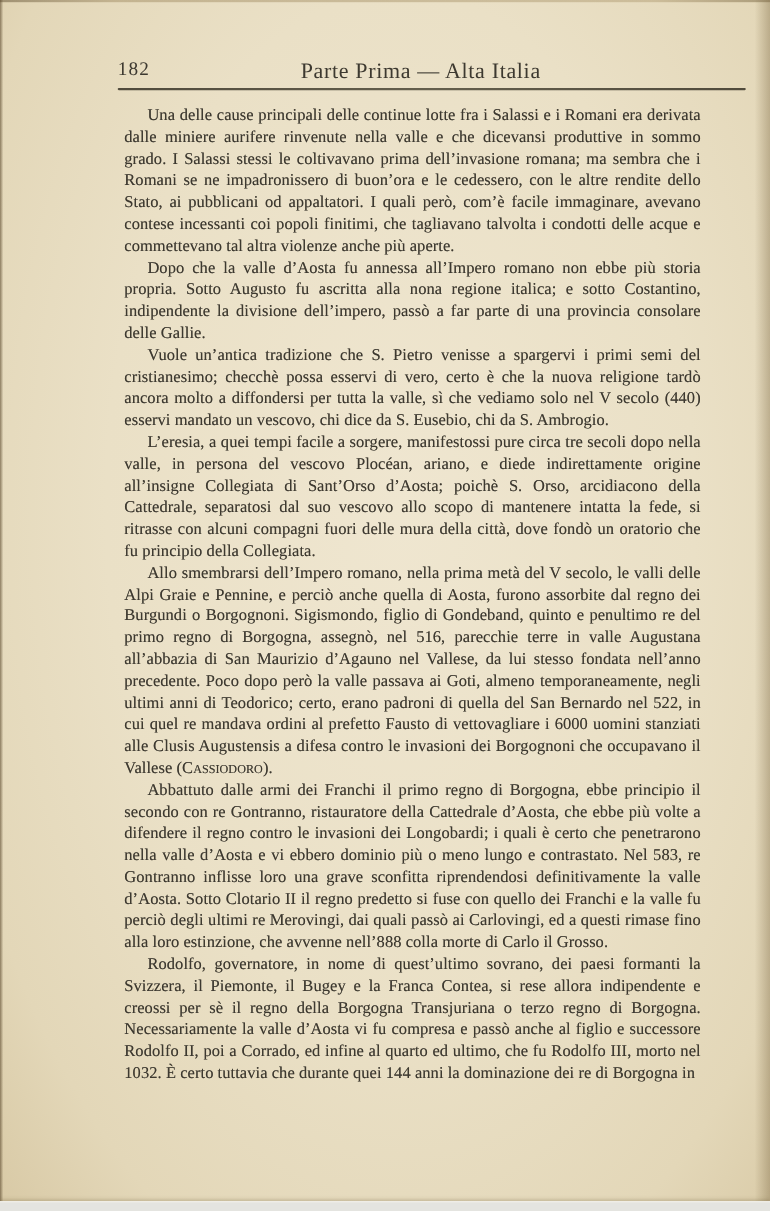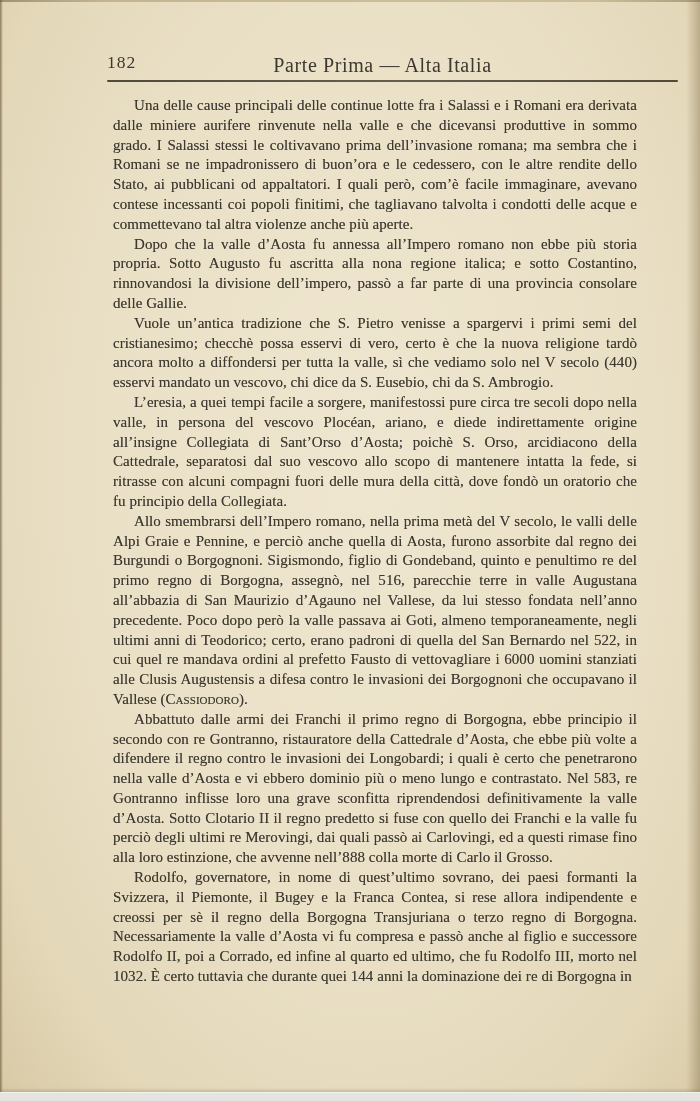--- a/index.html
+++ b/index.html
@@ -99,21 +99,21 @@
   <div class="edge-right"></div>
 
   <div class="header">
     <span class="page-number">182</span>
     <span class="running-title">Parte Prima — Alta Italia</span>
   </div>
   <div class="header-rule"></div>
 
   <div class="page-body">
       <p><span>Una delle cause principali delle continue lotte fra i Salassi e i Romani era derivata dalle miniere aurifere rinvenute nella valle e che dicevansi produttive in sommo grado. I Salassi stessi le coltivavano prima dell’invasione romana; ma sembra che i Romani se ne impadronissero di buon’ora e le cedessero, con le altre rendite dello Stato, ai pubblicani od appaltatori. I quali però, com’è facile immaginare, avevano contese incessanti coi popoli finitimi, che tagliavano talvolta i condotti delle acque e commettevano tal altra violenze anche più aperte.</span></p>
-      <p><span>Dopo che la valle d’Aosta fu annessa all’Impero romano non ebbe più storia propria. Sotto Augusto fu ascritta alla nona regione italica; e sotto Costantino, rinnovandosi la divisione dell’impero, passò a far parte di una provincia consolare delle Gallie.</span></p>
+      <p><span>Dopo che la valle d’Aosta fu annessa all’Impero romano non ebbe più storia propria. Sotto Augusto fu ascritta alla nona regione italica; e sotto Costantino, indipendente la divisione dell’impero, passò a far parte di una provincia consolare delle Gallie.</span></p>
       <p><span>Vuole un’antica tradizione che S. Pietro venisse a spargervi i primi semi del cristianesimo; checchè possa esservi di vero, certo è che la nuova religione tardò ancora molto a diffondersi per tutta la valle, sì che vediamo solo nel V secolo (440) esservi mandato un vescovo, chi dice da S. Eusebio, chi da S. Ambrogio.</span></p>
       <p><span>L’eresia, a quei tempi facile a sorgere, manifestossi pure circa tre secoli dopo nella valle, in persona del vescovo Plocéan, ariano, e diede indirettamente origine all’insigne Collegiata di Sant’Orso d’Aosta; poichè S. Orso, arcidiacono della Cattedrale, separatosi dal suo vescovo allo scopo di mantenere intatta la fede, si ritrasse con alcuni compagni fuori delle mura della città, dove fondò un oratorio che fu principio della Collegiata.</span></p>
       <p><span>Allo smembrarsi dell’Impero romano, nella prima metà del V secolo, le valli delle Alpi Graie e Pennine, e perciò anche quella di Aosta, furono assorbite dal regno dei Burgundi o Borgognoni. Sigismondo, figlio di Gondeband, quinto e penultimo re del primo regno di Borgogna, assegnò, nel 516, parecchie terre </span><span class="run-i">in valle Augustana</span><span> all’abbazia di San Maurizio d’Agauno nel Vallese, da lui stesso fondata nell’anno precedente. Poco dopo però la valle passava ai Goti, almeno temporaneamente, negli ultimi anni di Teodorico; certo, erano padroni di quella del San Bernardo nel 522, in cui quel re mandava ordini al prefetto Fausto di vettovagliare i 6000 uomini stanziati alle </span><span class="run-i">Clusis Augustensis</span><span> a difesa contro le invasioni dei Borgognoni che occupavano il Vallese (</span><span class="run-sc">Cassiodoro</span><span>).</span></p>
       <p><span>Abbattuto dalle armi dei Franchi il primo regno di Borgogna, ebbe principio il secondo con re Gontranno, ristauratore della Cattedrale d’Aosta, che ebbe più volte a difendere il regno contro le invasioni dei Longobardi; i quali è certo che penetrarono nella valle d’Aosta e vi ebbero dominio più o meno lungo e contrastato. Nel 583, re Gontranno inflisse loro una grave sconfitta riprendendosi definitivamente la valle d’Aosta. Sotto Clotario II il regno predetto si fuse con quello dei Franchi e la valle fu perciò degli ultimi re Merovingi, dai quali passò ai Carlovingi, ed a questi rimase fino alla loro estinzione, che avvenne nell’888 colla morte di Carlo il Grosso.</span></p>
       <p><span>Rodolfo, governatore, in nome di quest’ultimo sovrano, dei paesi formanti la Svizzera, il Piemonte, il Bugey e la Franca Contea, si rese allora indipendente e creossi per sè il regno della Borgogna Transjuriana o terzo regno di Borgogna. Necessariamente la valle d’Aosta vi fu compresa e passò anche al figlio e successore Rodolfo II, poi a Corrado, ed infine al quarto ed ultimo, che fu Rodolfo III, morto nel 1032. È certo tuttavia che durante quei 144 anni la dominazione dei re di Borgogna in</span></p>
     </div>
 
   <div class="edge-bottom"></div>
 </div>
 

